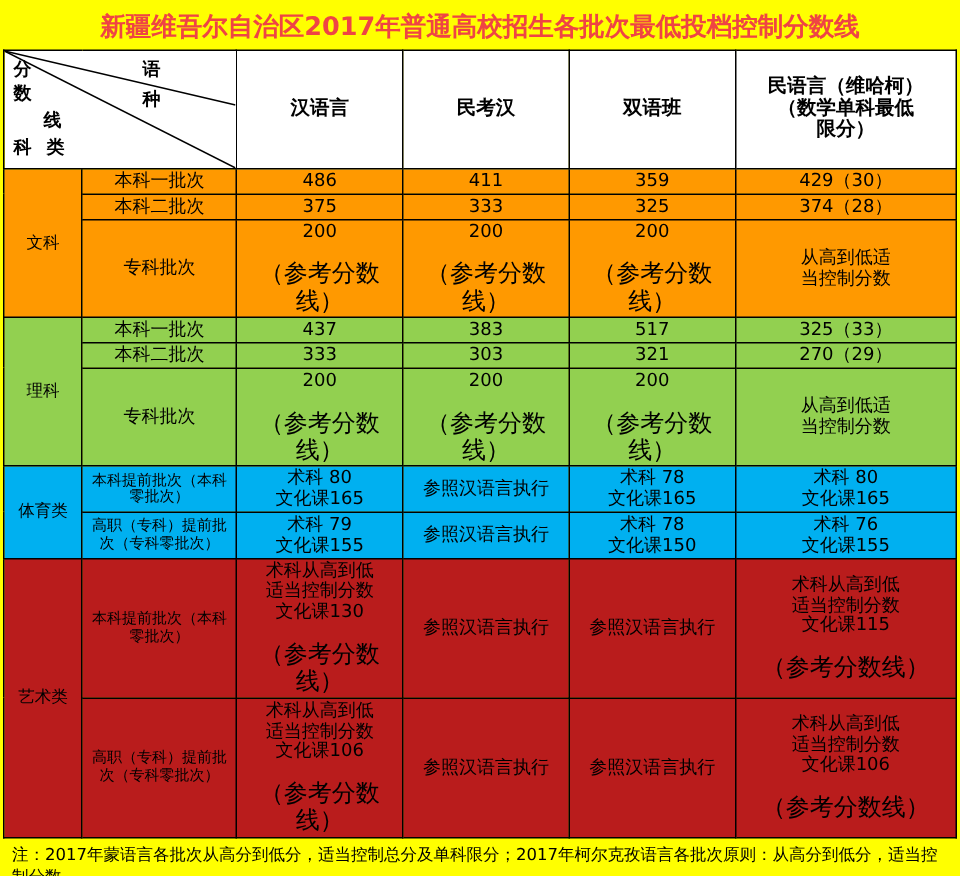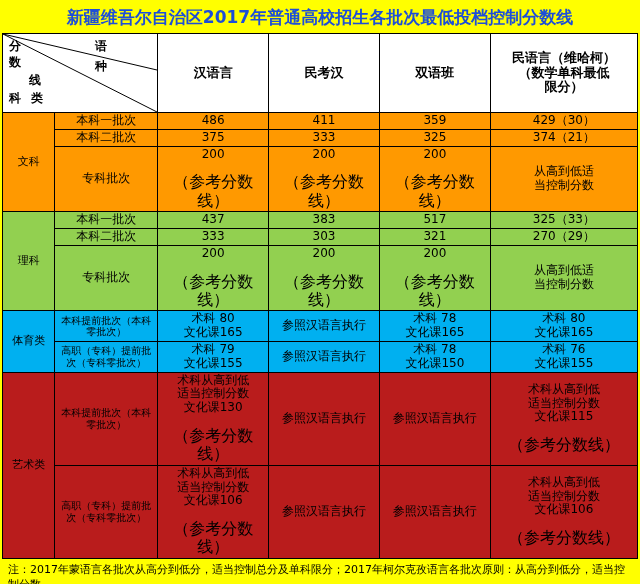--- a/index.html
+++ b/index.html
@@ -8,21 +8,21 @@
     background:#ffff00;
     font-family:"DejaVu Sans","Liberation Sans",sans-serif;
     font-size:12px;color:#000;
     overflow:hidden;
     position:relative;
   }
   .title{
     text-align:center;
     font-size:17px;
     font-weight:bold;
-    color:#1d4ed8;
+    color:#ef4444;
     padding:6px 0 4px 0;
     letter-spacing:0px;
     white-space:nowrap;
   }
   table{
     border-collapse:collapse;
     width:636px;
     margin:0 2px;
     table-layout:fixed;
   }
@@ -125,21 +125,21 @@
     <td class="wen">486</td>
     <td class="wen">411</td>
     <td class="wen">359</td>
     <td class="wen">429（30）</td>
   </tr>
   <tr>
     <td class="rowlbl wen">本科二批次</td>
     <td class="wen">375</td>
     <td class="wen">333</td>
     <td class="wen">325</td>
-    <td class="wen">374（21）</td>
+    <td class="wen">374（28）</td>
   </tr>
   <tr>
     <td class="rowlbl wen">专科批次</td>
     <td class="wen">
       <span class="multi">200</span>
       <span class="multi small">（参考分数线）</span>
     </td>
     <td class="wen">
       <span class="multi">200</span>
       <span class="multi small">（参考分数线）</span>

